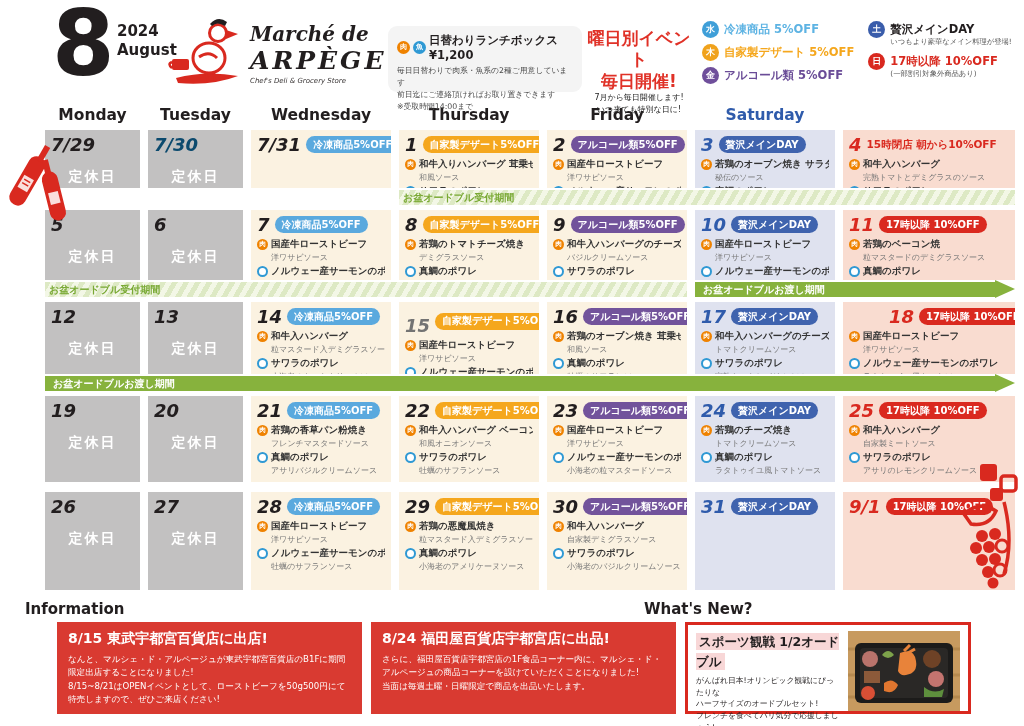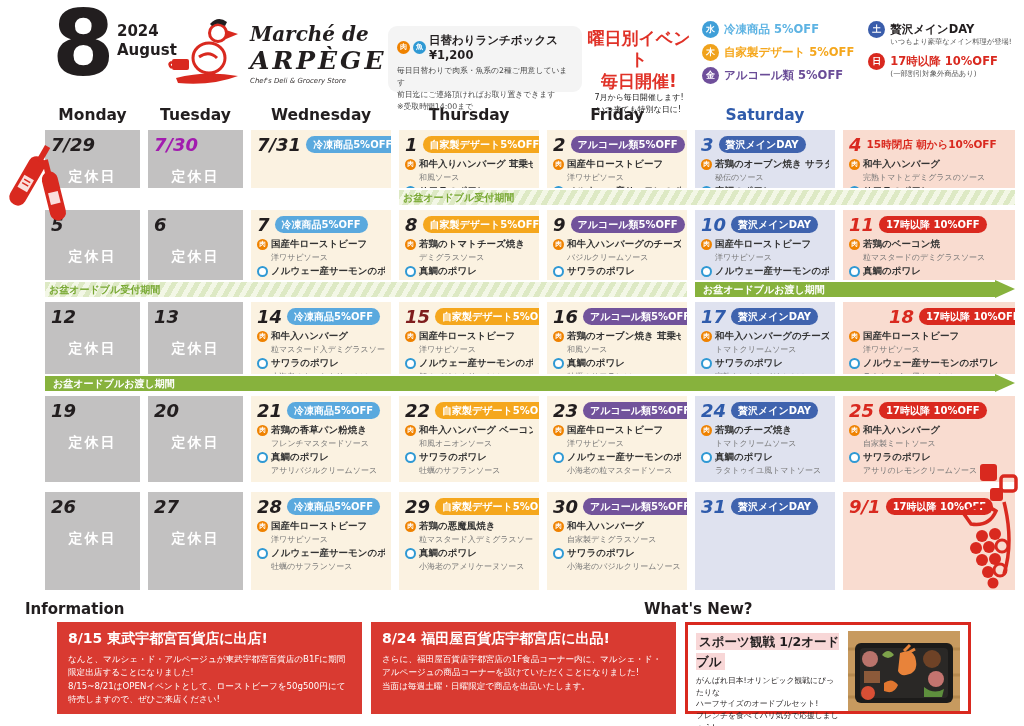--- a/index.html
+++ b/index.html
@@ -171,21 +171,21 @@
   <div class="cal" id="cal">
       <div class="week" style="height: 58px;">
         <div class="cell closed">
           <div class="chead">
             <span class="dnum" style="color: rgb(34, 30, 31);">7/29</span>
           </div>
           <div class="closedlbl">定休日</div>
         </div>
         <div class="cell closed">
           <div class="chead">
-            <span class="dnum" style="color: #a21caf;">7/30</span>
+            <span class="dnum" style="color: #0c4a6e;">7/30</span>
           </div>
           <div class="closedlbl">定休日</div>
         </div>
         <div class="cell cream">
           <div class="chead">
             <span class="dnum" style="color: rgb(34, 30, 31);">7/31</span>
             <span class="badge" style="background: rgb(90, 169, 222);">冷凍商品5%OFF</span>
           </div>
         </div>
         <div class="cell cream">
@@ -378,21 +378,21 @@
           </div>
           <div class="isauce">粒マスタード入デミグラスソース</div>
           <div class="item">
             <span class="mk fish"></span>
             <span class="iname">サワラのポワレ</span>
           </div>
           <div class="isauce">小海老のトマトクリームソース</div>
         </div>
         <div class="cell cream">
           <div class="chead">
-            <span class="dnum" style="color: #7f1d1d;">15</span>
+            <span class="dnum" style="color: #737373; margin-top: 9px;">15</span>
             <span class="badge" style="background: rgb(245, 167, 29);">自家製デザート5%OFF</span>
           </div>
           <div class="item">
             <span class="mk meat">肉</span>
             <span class="iname">国産牛ローストビーフ</span>
           </div>
           <div class="isauce">洋ワサビソース</div>
           <div class="item">
             <span class="mk fish"></span>
             <span class="iname">ノルウェー産サーモンのポワレ</span>

